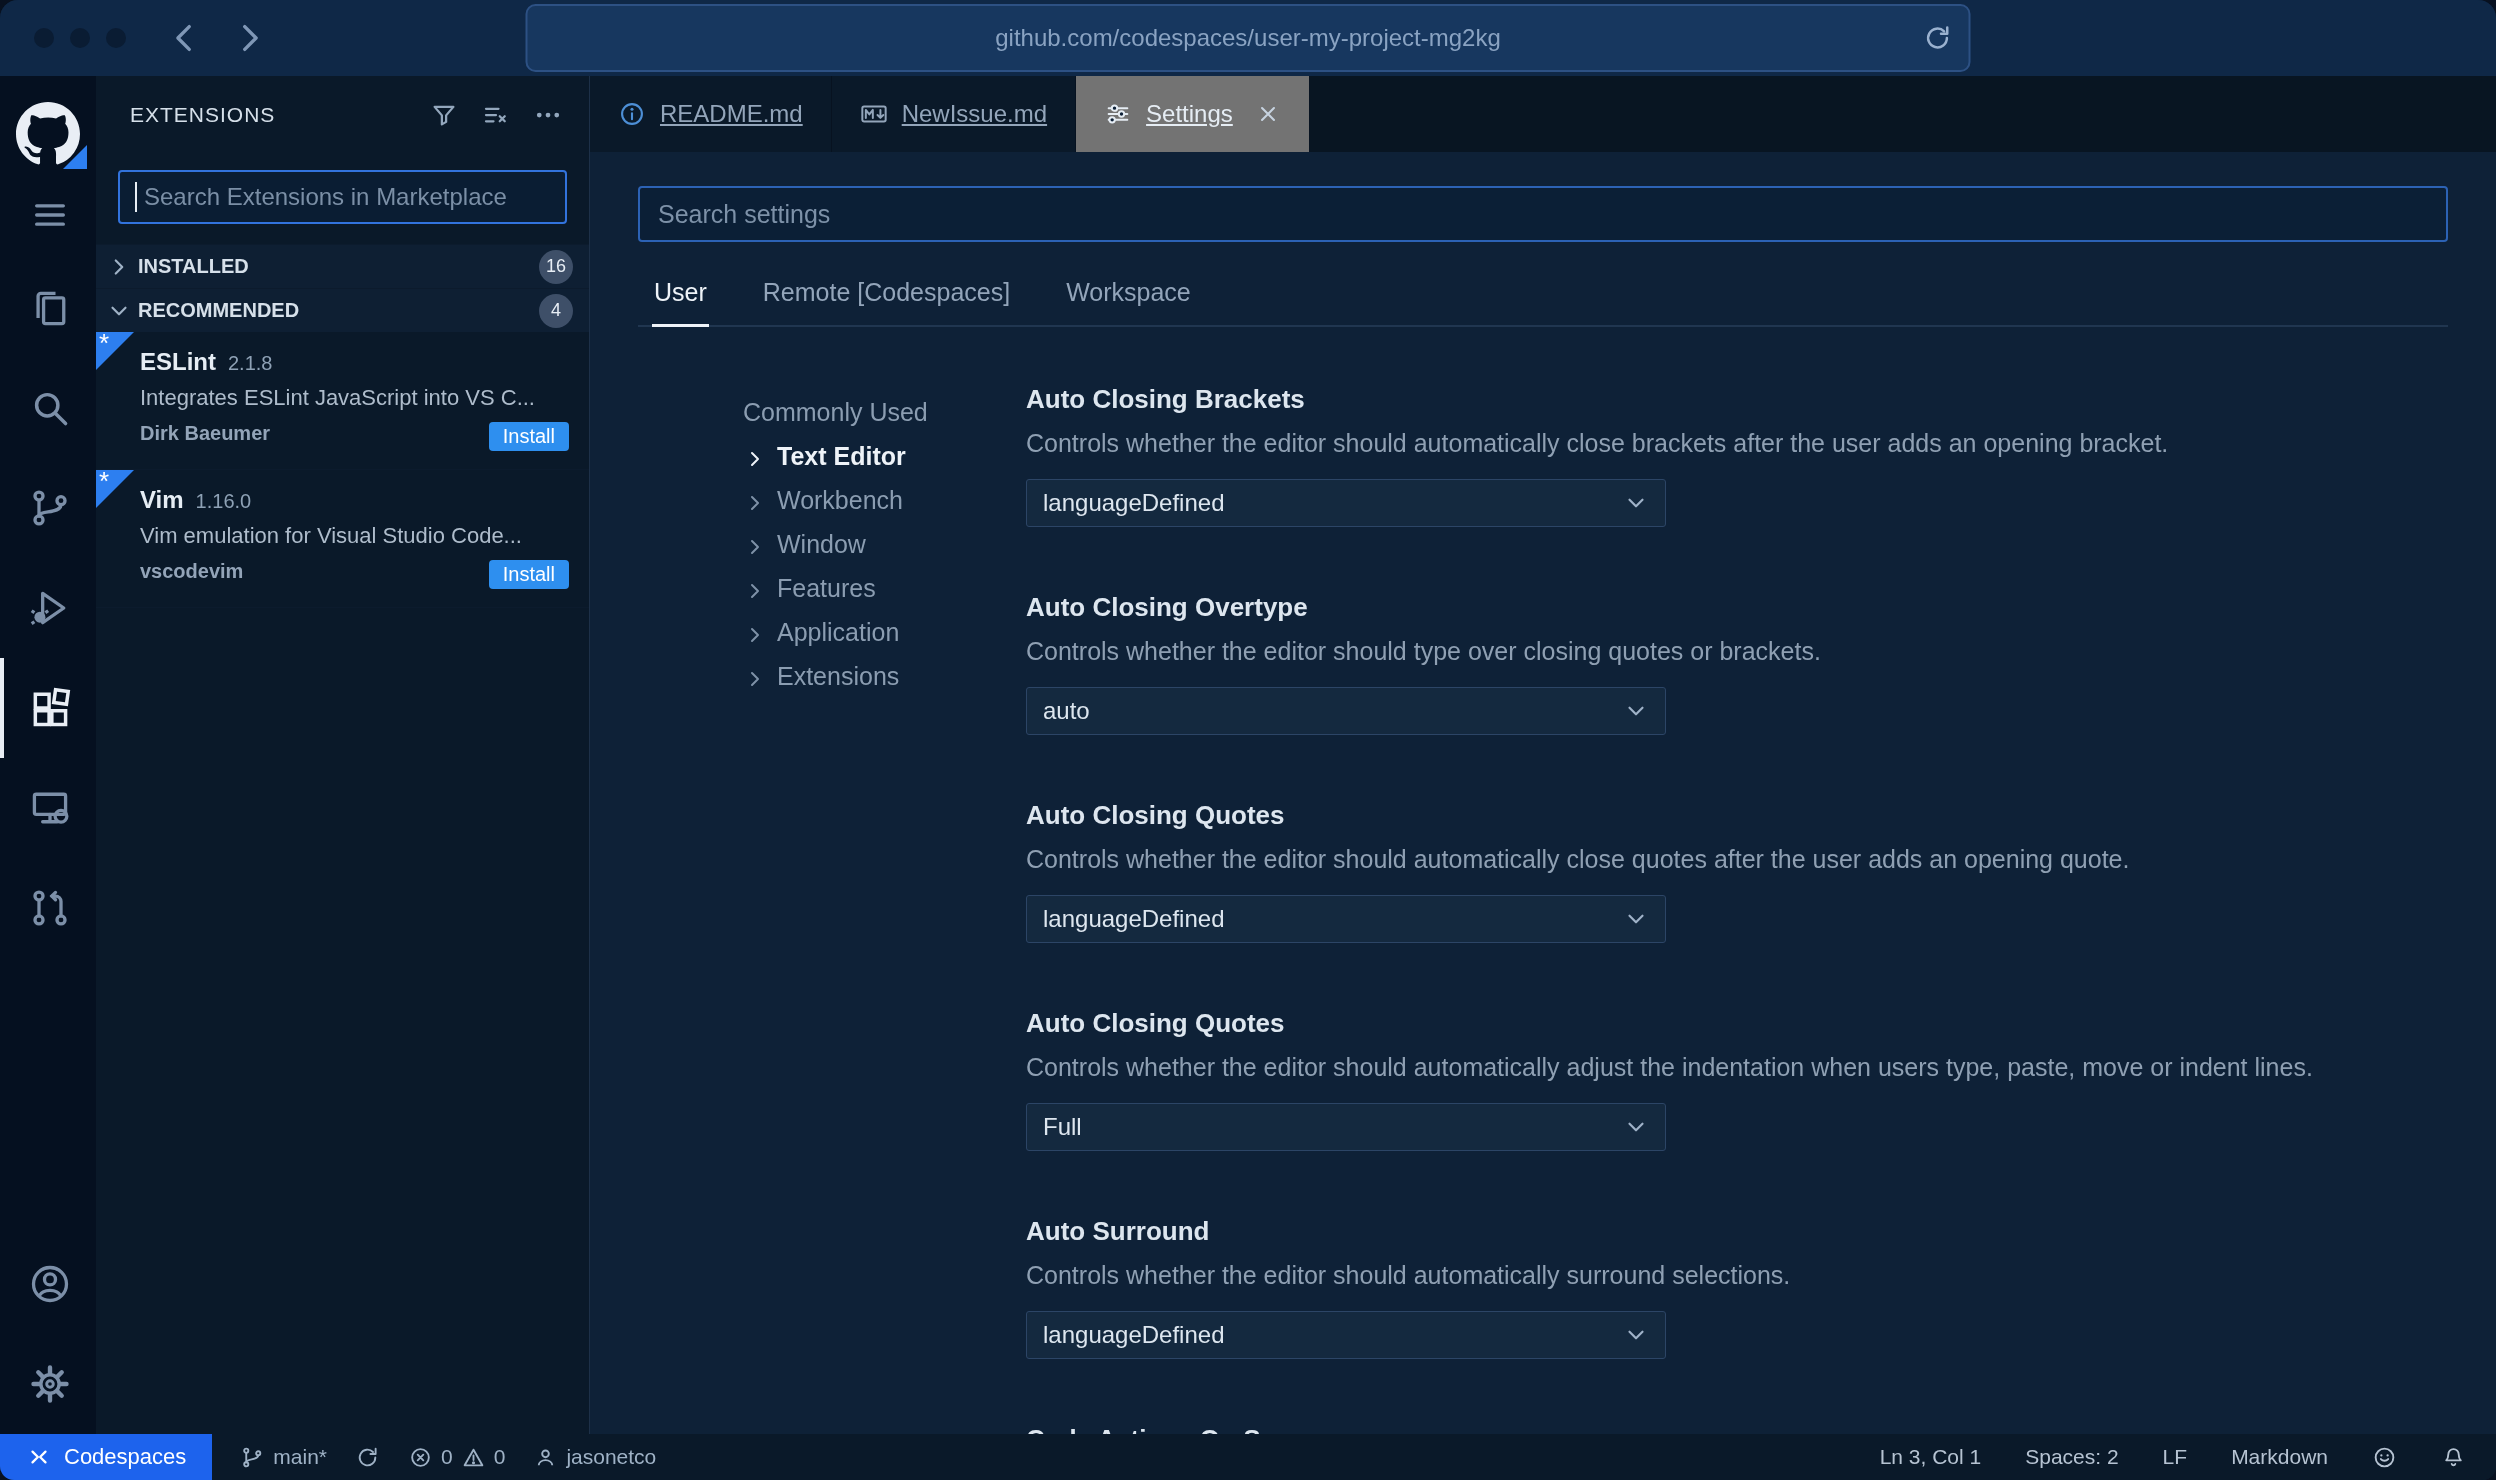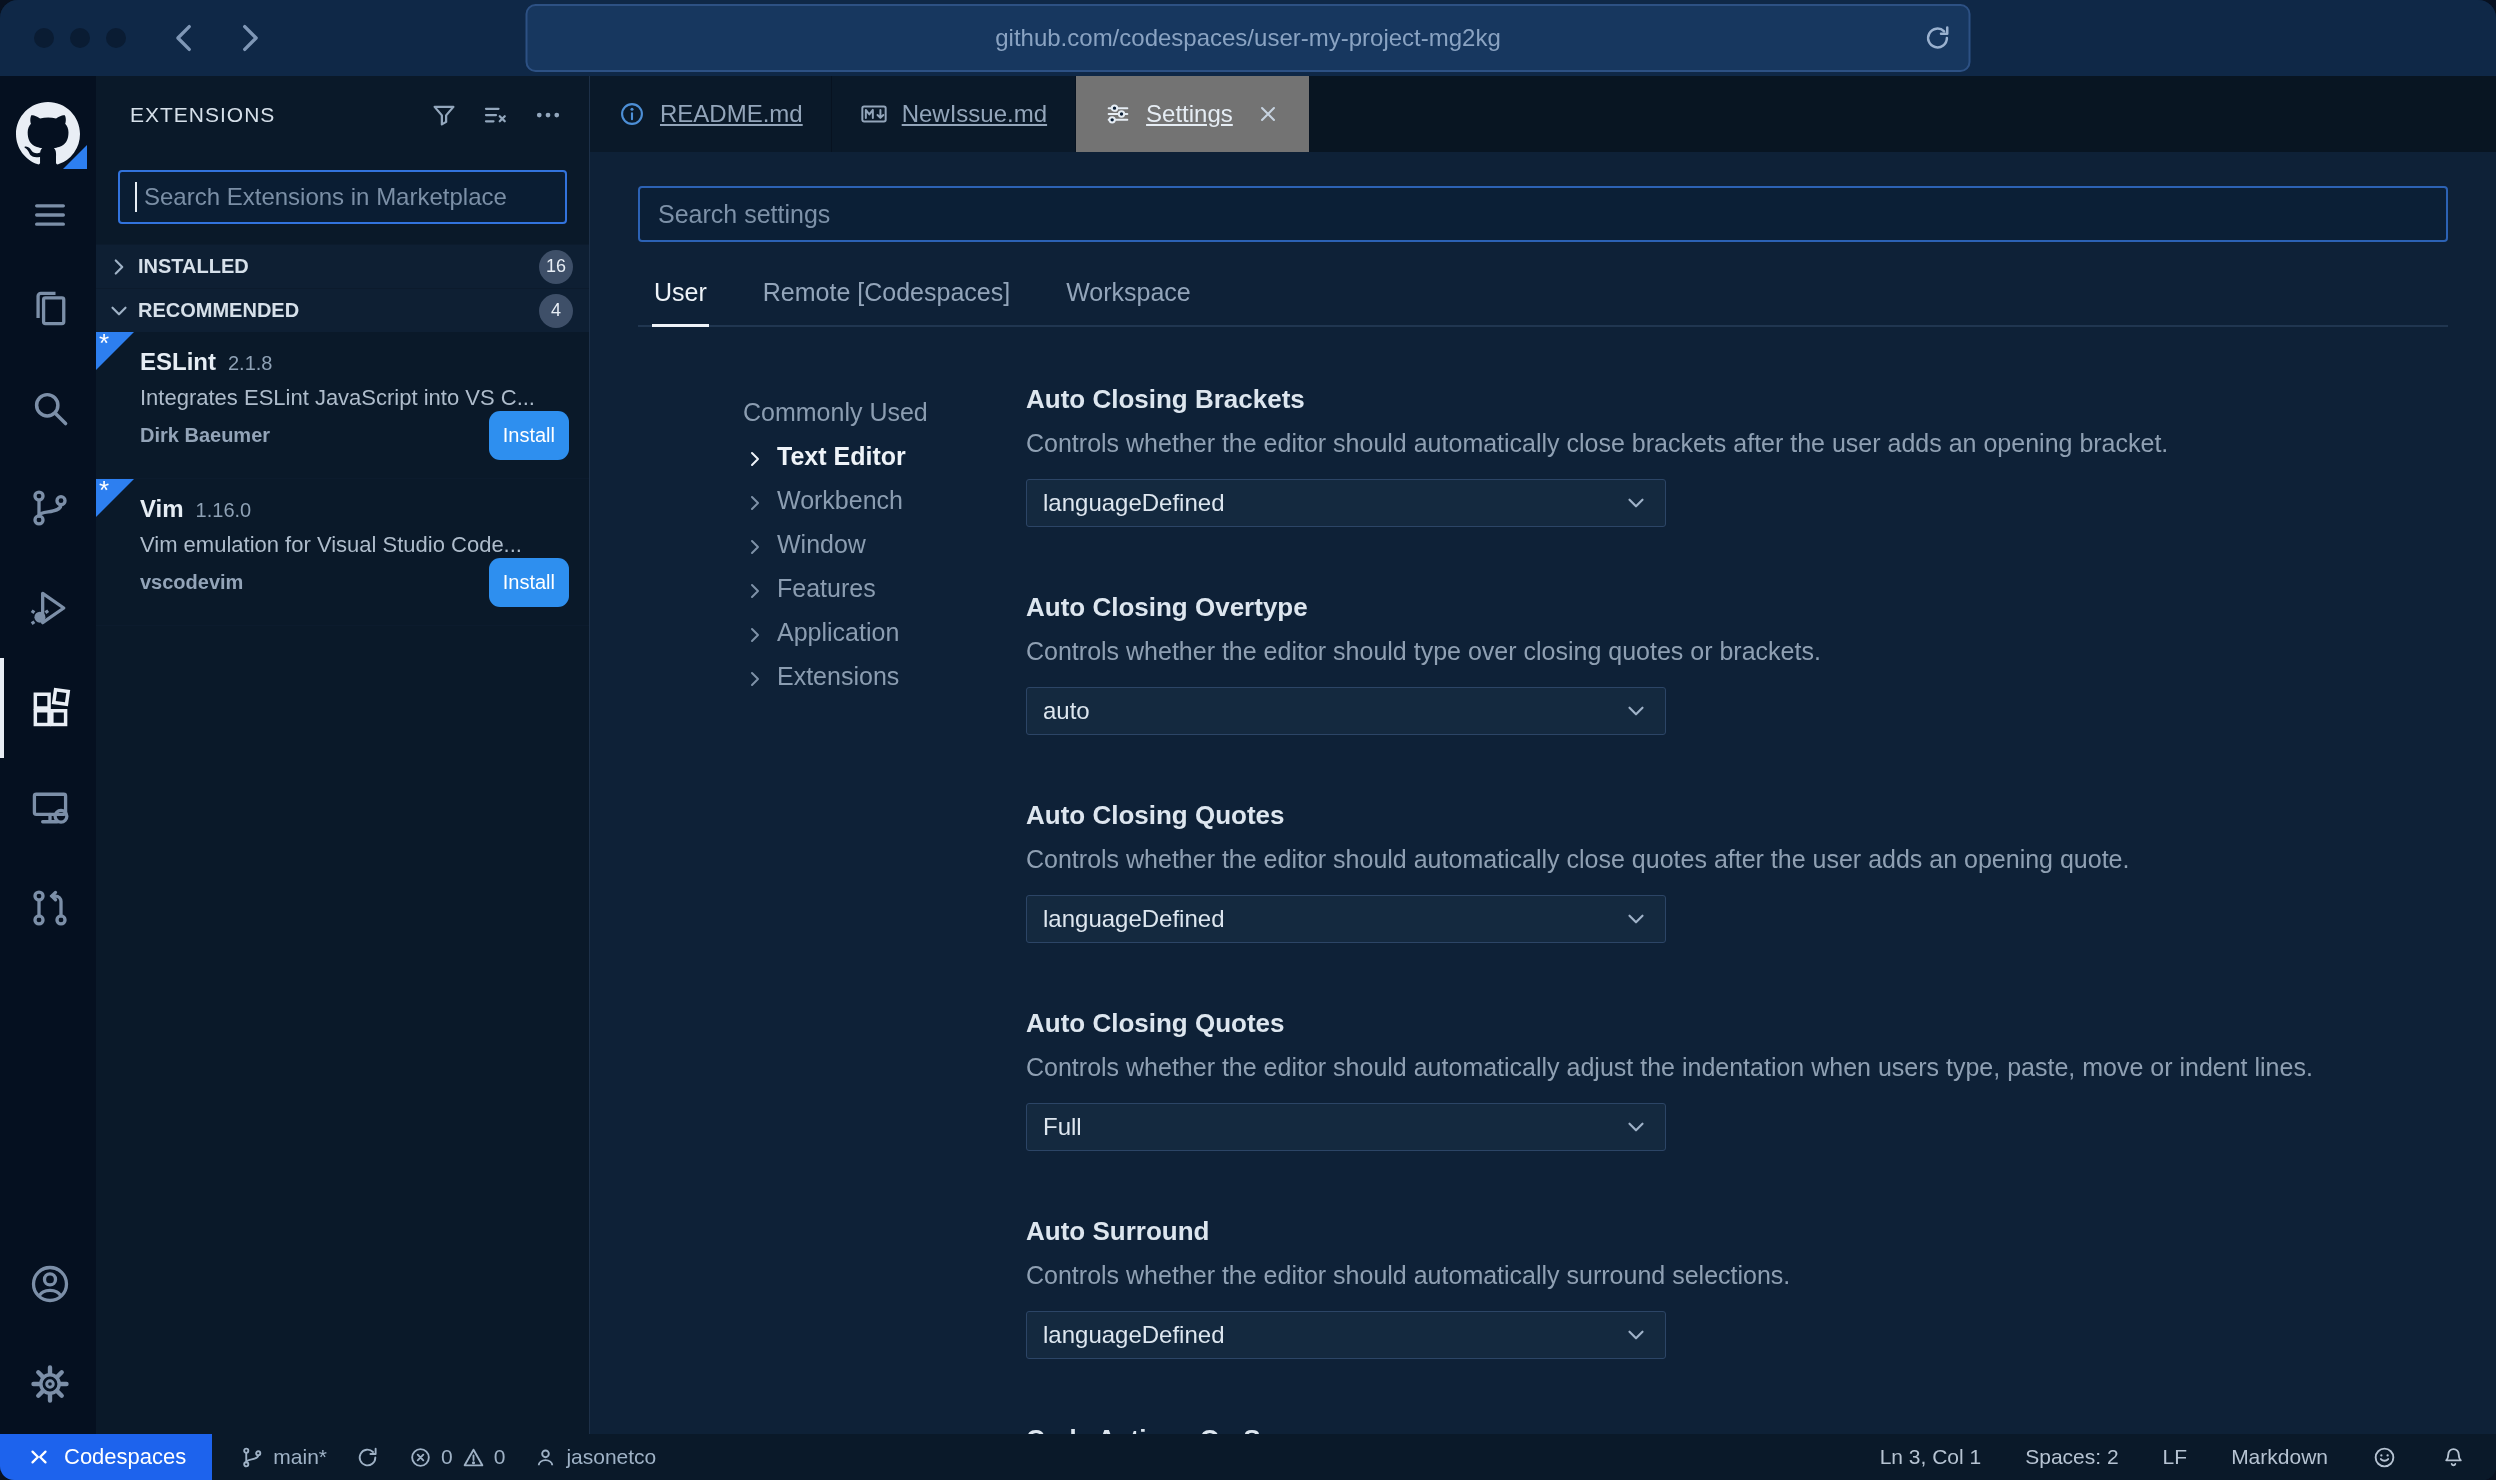--- a/index.html
+++ b/index.html
@@ -61,24 +61,24 @@
 
   .ext-item { position:relative; padding:16px 20px 18px 30px; border-bottom:1px solid #0c1b2d; cursor:pointer; }
   .ext-flag { position:absolute; left:0; top:0; width:0; height:0;
               border-top:38px solid #2d7ff0; border-right:38px solid transparent; }
   .ext-flag::after { content:"*"; position:absolute; top:-40px; left:3px; color:#fff;
                      font-size:26px; line-height:26px; }
   .ext-name-row { display:flex; align-items:baseline; gap:12px; padding-left:14px; }
   .ext-name { font-size:24px; font-weight:700; color:#e6edf4; }
   .ext-ver { font-size:20px; color:#8ea1b5; }
   .ext-desc { margin-top:9px; font-size:22px; color:#aebccb; white-space:nowrap; overflow:hidden; padding-left:14px; }
-  .ext-bottom { display:flex; align-items:center; padding-left:14px; }
+  .ext-bottom { margin-top:11px; display:flex; padding-left:14px; }
   .ext-pub { font-size:20px; font-weight:700; color:#93a4b8; }
   .install-btn { margin-left:auto; background:#2e8fef; color:#fff; font-size:20px;
-                 padding:13px 14px; border-radius:11px; border:none; cursor:pointer; font-family:inherit; }
+                 padding:3px 14px; border-radius:4px; border:none; cursor:pointer; font-family:inherit; }
 
   
   .editor-col { flex:1; display:flex; flex-direction:column; min-width:0; background:#0e2137; }
   .tabbar { flex:0 0 76px; background:#081522; display:flex; align-items:stretch; }
   .tab { display:flex; align-items:center; gap:14px; padding:0 28px; font-size:24px;
          color:#93a5ba; background:#0a1929; border-right:1px solid #071220; cursor:pointer;text-decoration:underline; }
   .tab.active { background:#737373; color:#e6edf4; }
   .tab-icon { width:28px; height:28px; flex:0 0 auto; }
   .tab-icon.info { color:#4d8fd6; }
   .tab .close { width:26px; height:26px; margin-left:8px; color:#c7d3e0; }

